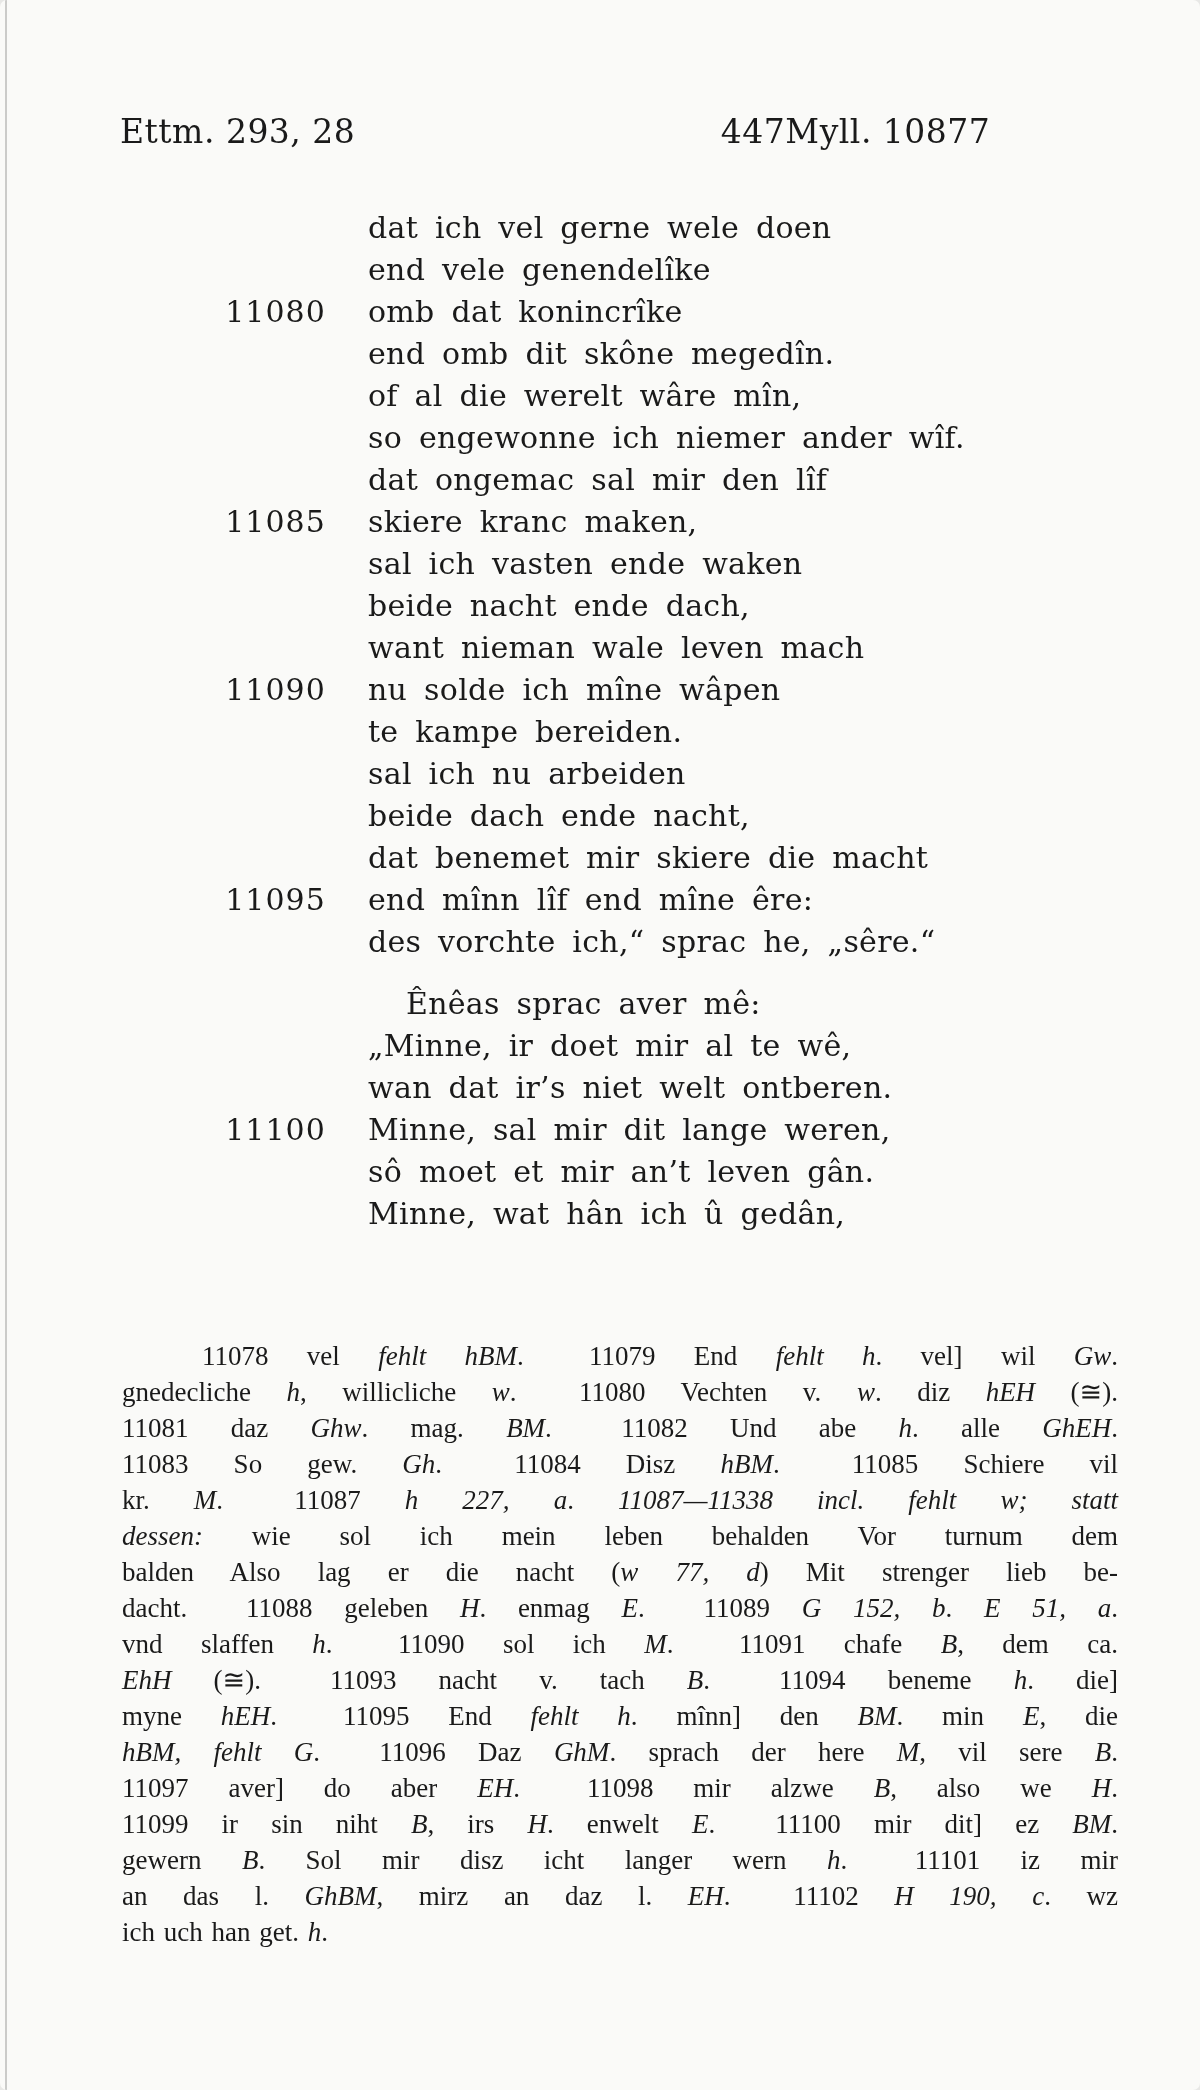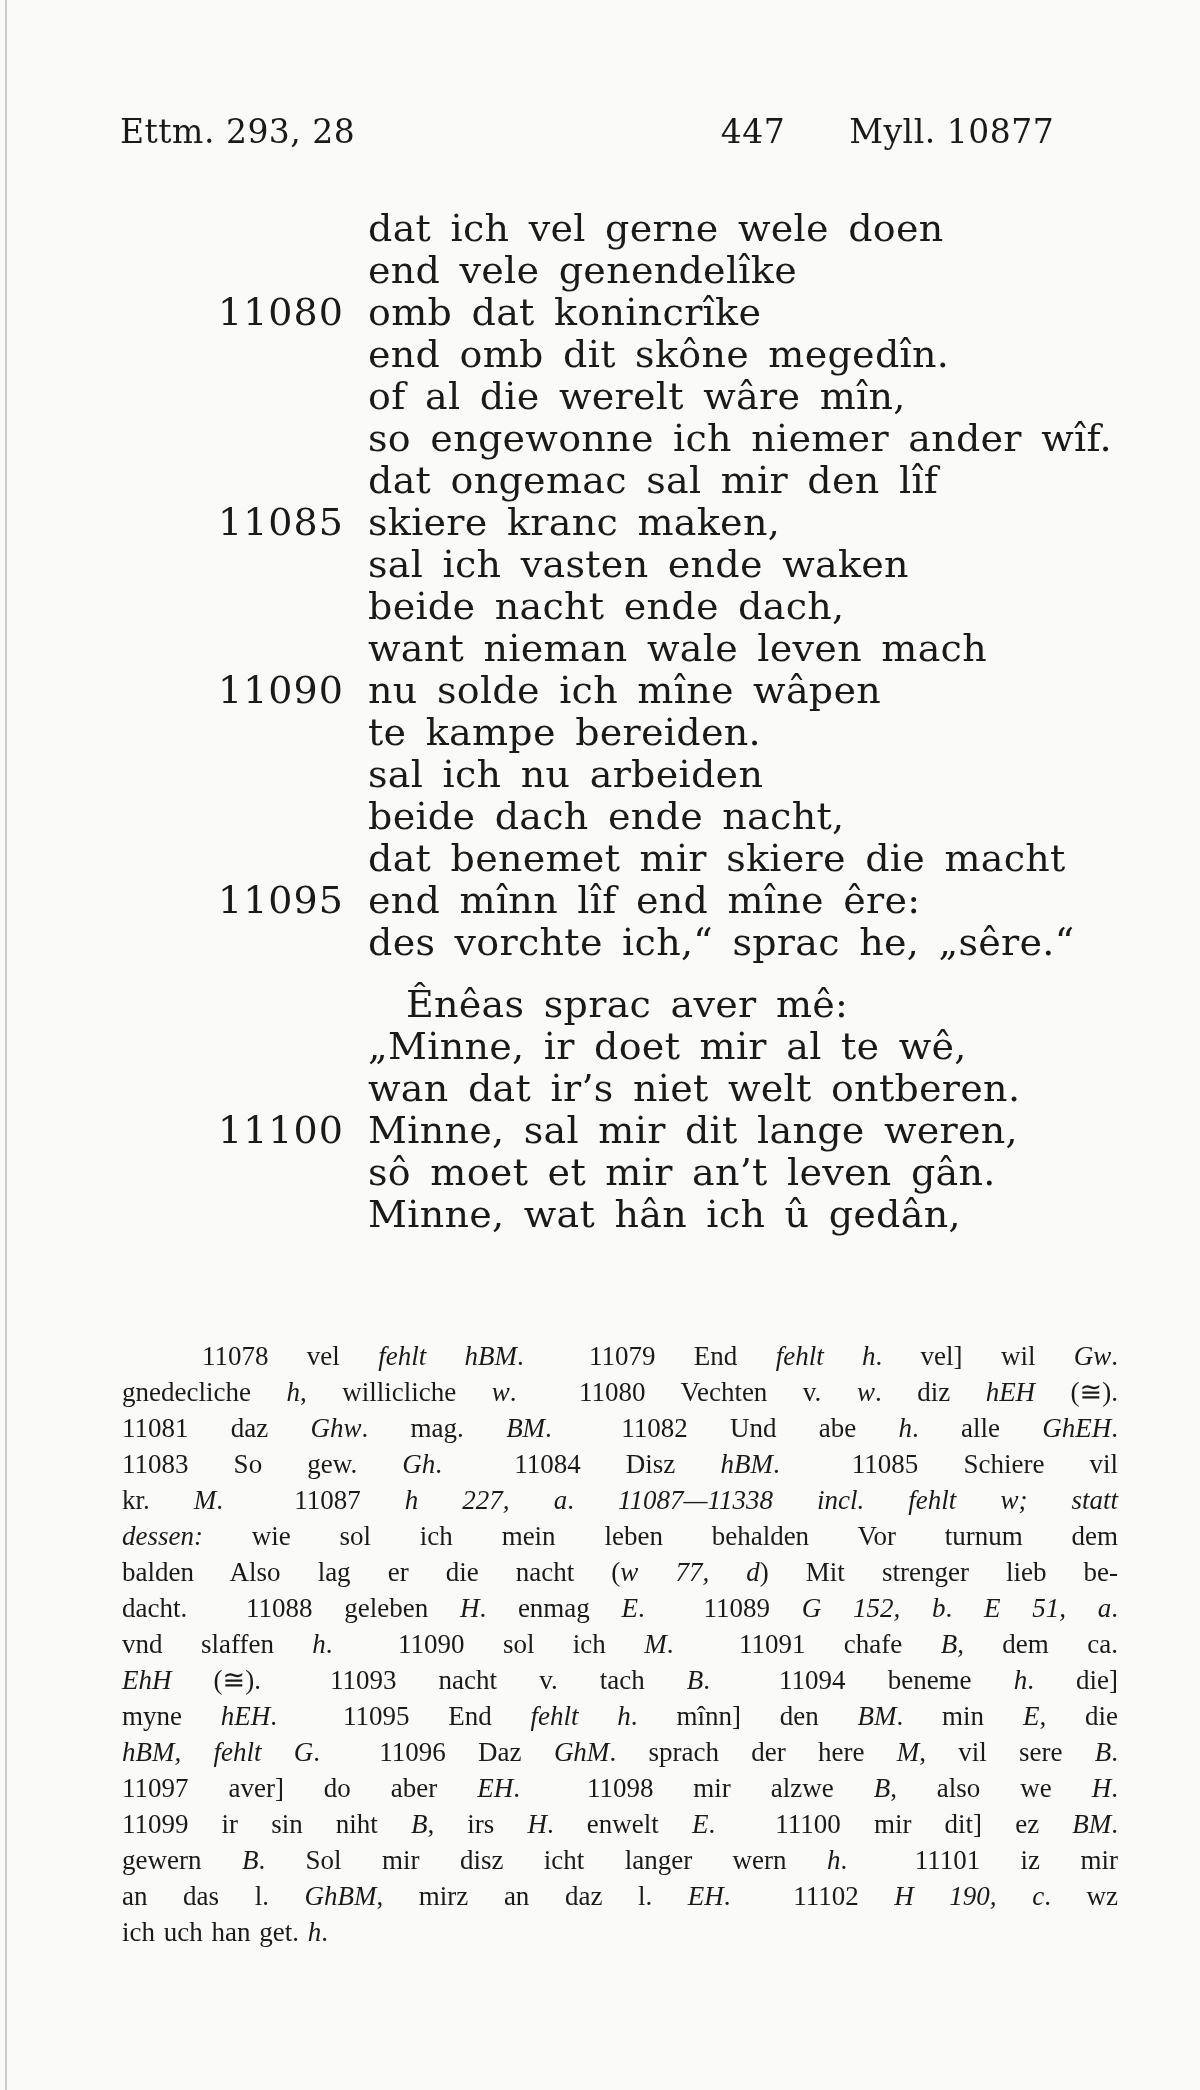--- a/index.html
+++ b/index.html
@@ -6,47 +6,48 @@
   body { background: #e8e8e6; }
   .page {
     position: relative;
     width: 1200px;
     height: 2090px;
     margin: 0 auto;
     background: var(--paper, #fafaf8);
     color: var(--ink, #1a1a1a);
     font-family: "DejaVu Serif", "Liberation Serif", serif;
     overflow: hidden;
+    border-radius: 7px;
   }
   .edge-line {
     position: absolute;
     left: 5px; top: 0;
     width: 2px; height: 100%;
     background: var(--edge, #cbcbc9);
   }
   
   .header {
     position: absolute;
     left: 120px; top: 112px;
     width: 998px;
     display: flex;
     align-items: baseline;
     font-size: 33px;
     letter-spacing: 0.5px;
   }
   .header .h-left  { flex: 1; text-align: left; }
   .header .h-mid   { flex: 1; text-align: right; }
-  .header .h-right { flex: 1; text-align: center; }
+  .header .h-right { flex: 1; text-align: left; }
 
   
   .verse {
     position: absolute;
     left: 368px; top: 207px;
     width: 700px;
-    font-size: 38px;
+    font-size: 30px;
     line-height: 42px;
     letter-spacing: 0.3px;
     word-spacing: 7px;
     white-space: nowrap;
   }
   .verse-line { position: relative; height: 42px; }
   .verse-line.indent .verse-text { padding-left: 38px; }
   .verse-line.parabreak { margin-top: 20px; }
   .line-num {
     position: absolute;

